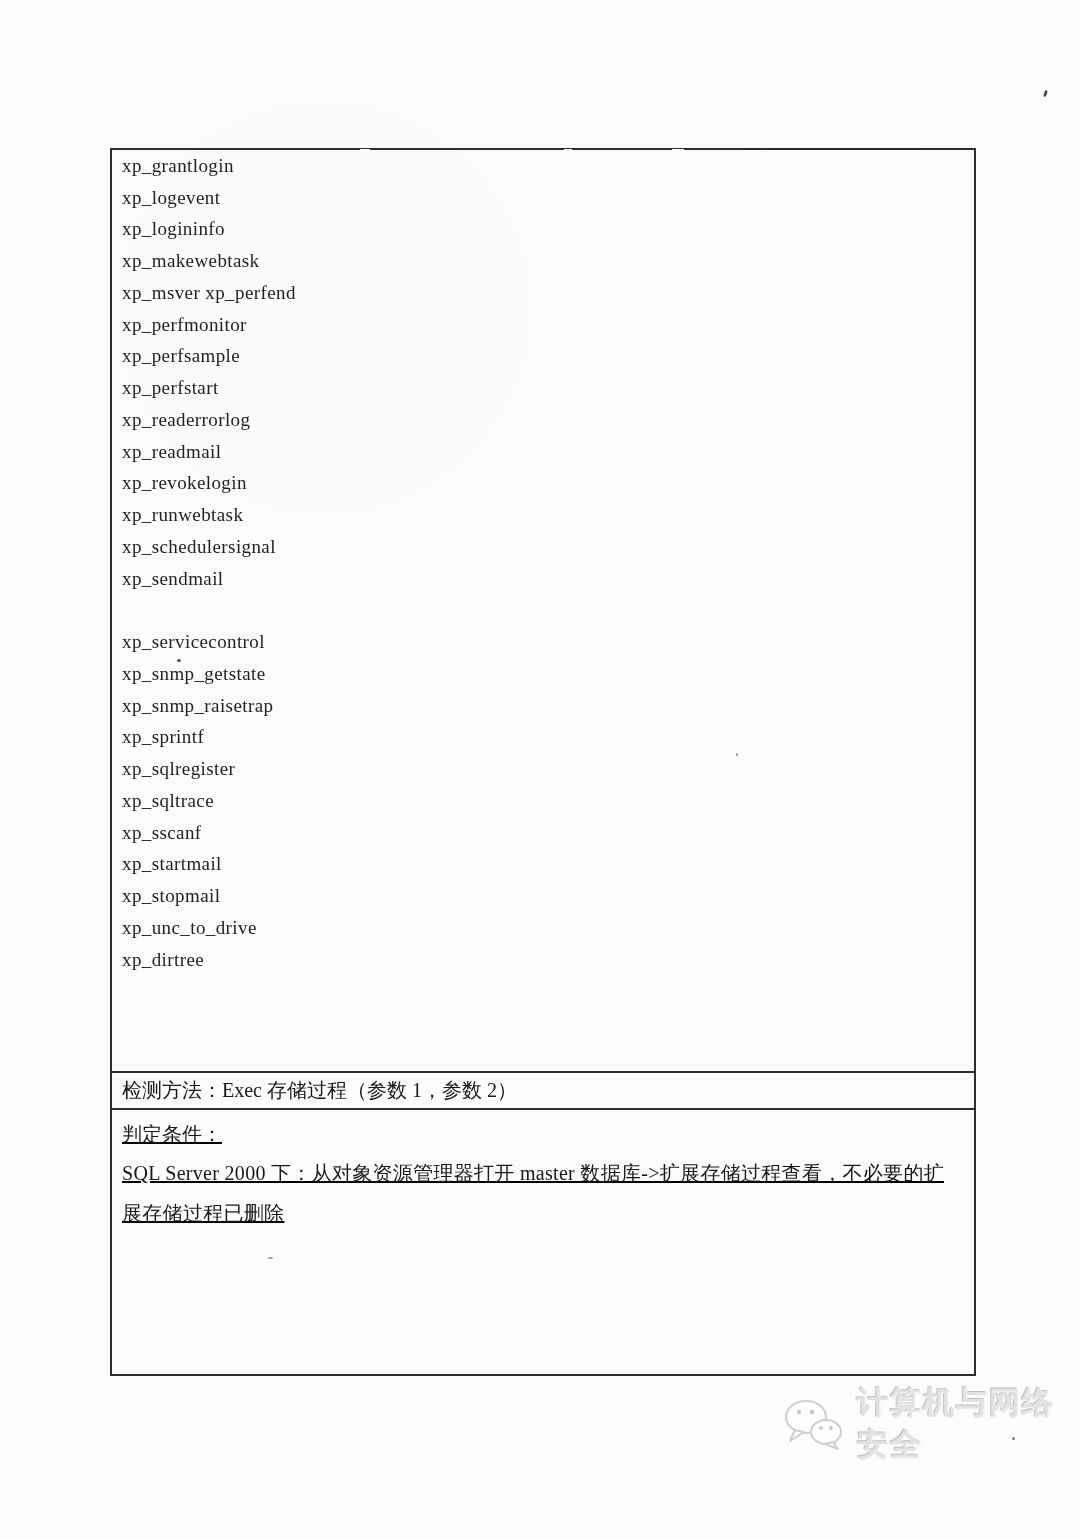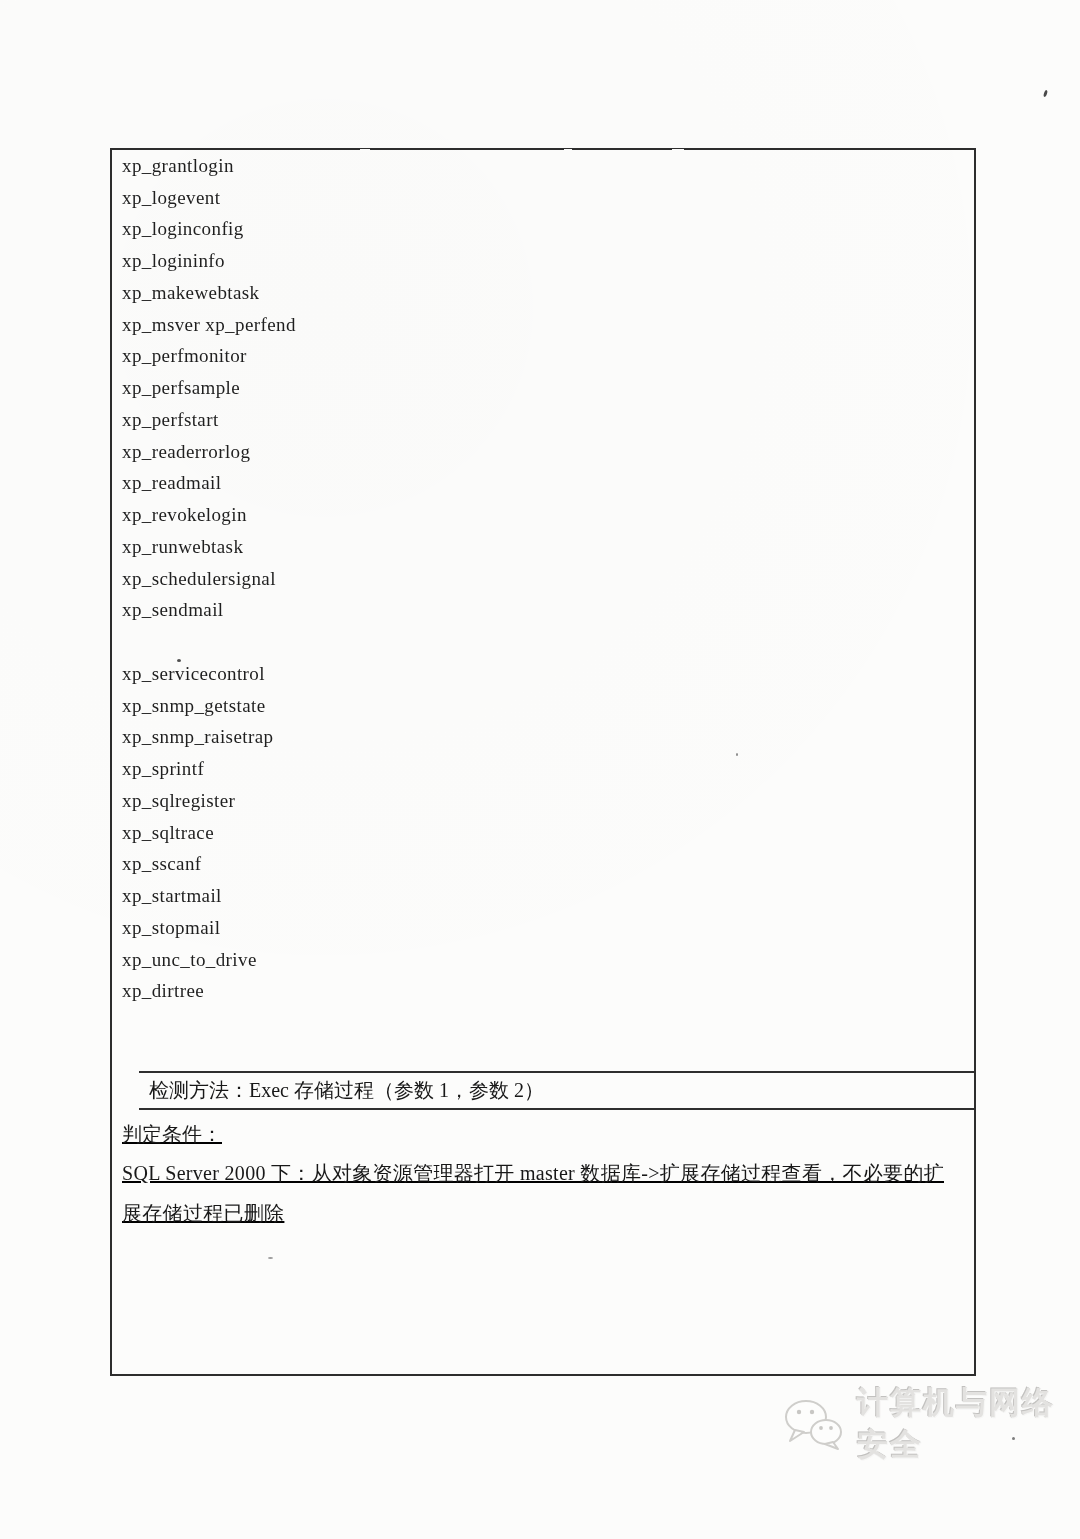--- a/index.html
+++ b/index.html
@@ -40,21 +40,20 @@
   }
   .detection-row {
     height: 39px;
     border-top: 2px solid #2f2f2f;
     border-bottom: 2px solid #2f2f2f;
     box-sizing: border-box;
     display: flex; align-items: center;
     padding-left: 10px;
     font-size: 20px;
     color: #181818;
-    margin-left: 27px;
   }
   .judgment {
     flex: 1;
     padding: 7px 22px 0 10px;
     text-decoration: underline;
   }
   .judgment-label {
     font-size: 20px;
     color: #181818;
     line-height: 34px;
@@ -104,21 +103,20 @@
 <div class="page">
 
   <div class="scan-table">
     <div class="border-gap gap1"></div>
     <div class="border-gap gap2"></div>
     <div class="border-gap gap3"></div>
 
     <div class="proc-list" id="proc-list">
         <div class="proc-row">xp_grantlogin</div>
         <div class="proc-row">xp_logevent</div>
-        <div class="proc-row">xp_loginconfig</div>
         <div class="proc-row">xp_logininfo</div>
         <div class="proc-row">xp_makewebtask</div>
         <div class="proc-row">xp_msver xp_perfend</div>
         <div class="proc-row">xp_perfmonitor</div>
         <div class="proc-row">xp_perfsample</div>
         <div class="proc-row">xp_perfstart</div>
         <div class="proc-row">xp_readerrorlog</div>
         <div class="proc-row">xp_readmail</div>
         <div class="proc-row">xp_revokelogin</div>
         <div class="proc-row">xp_runwebtask</div>

